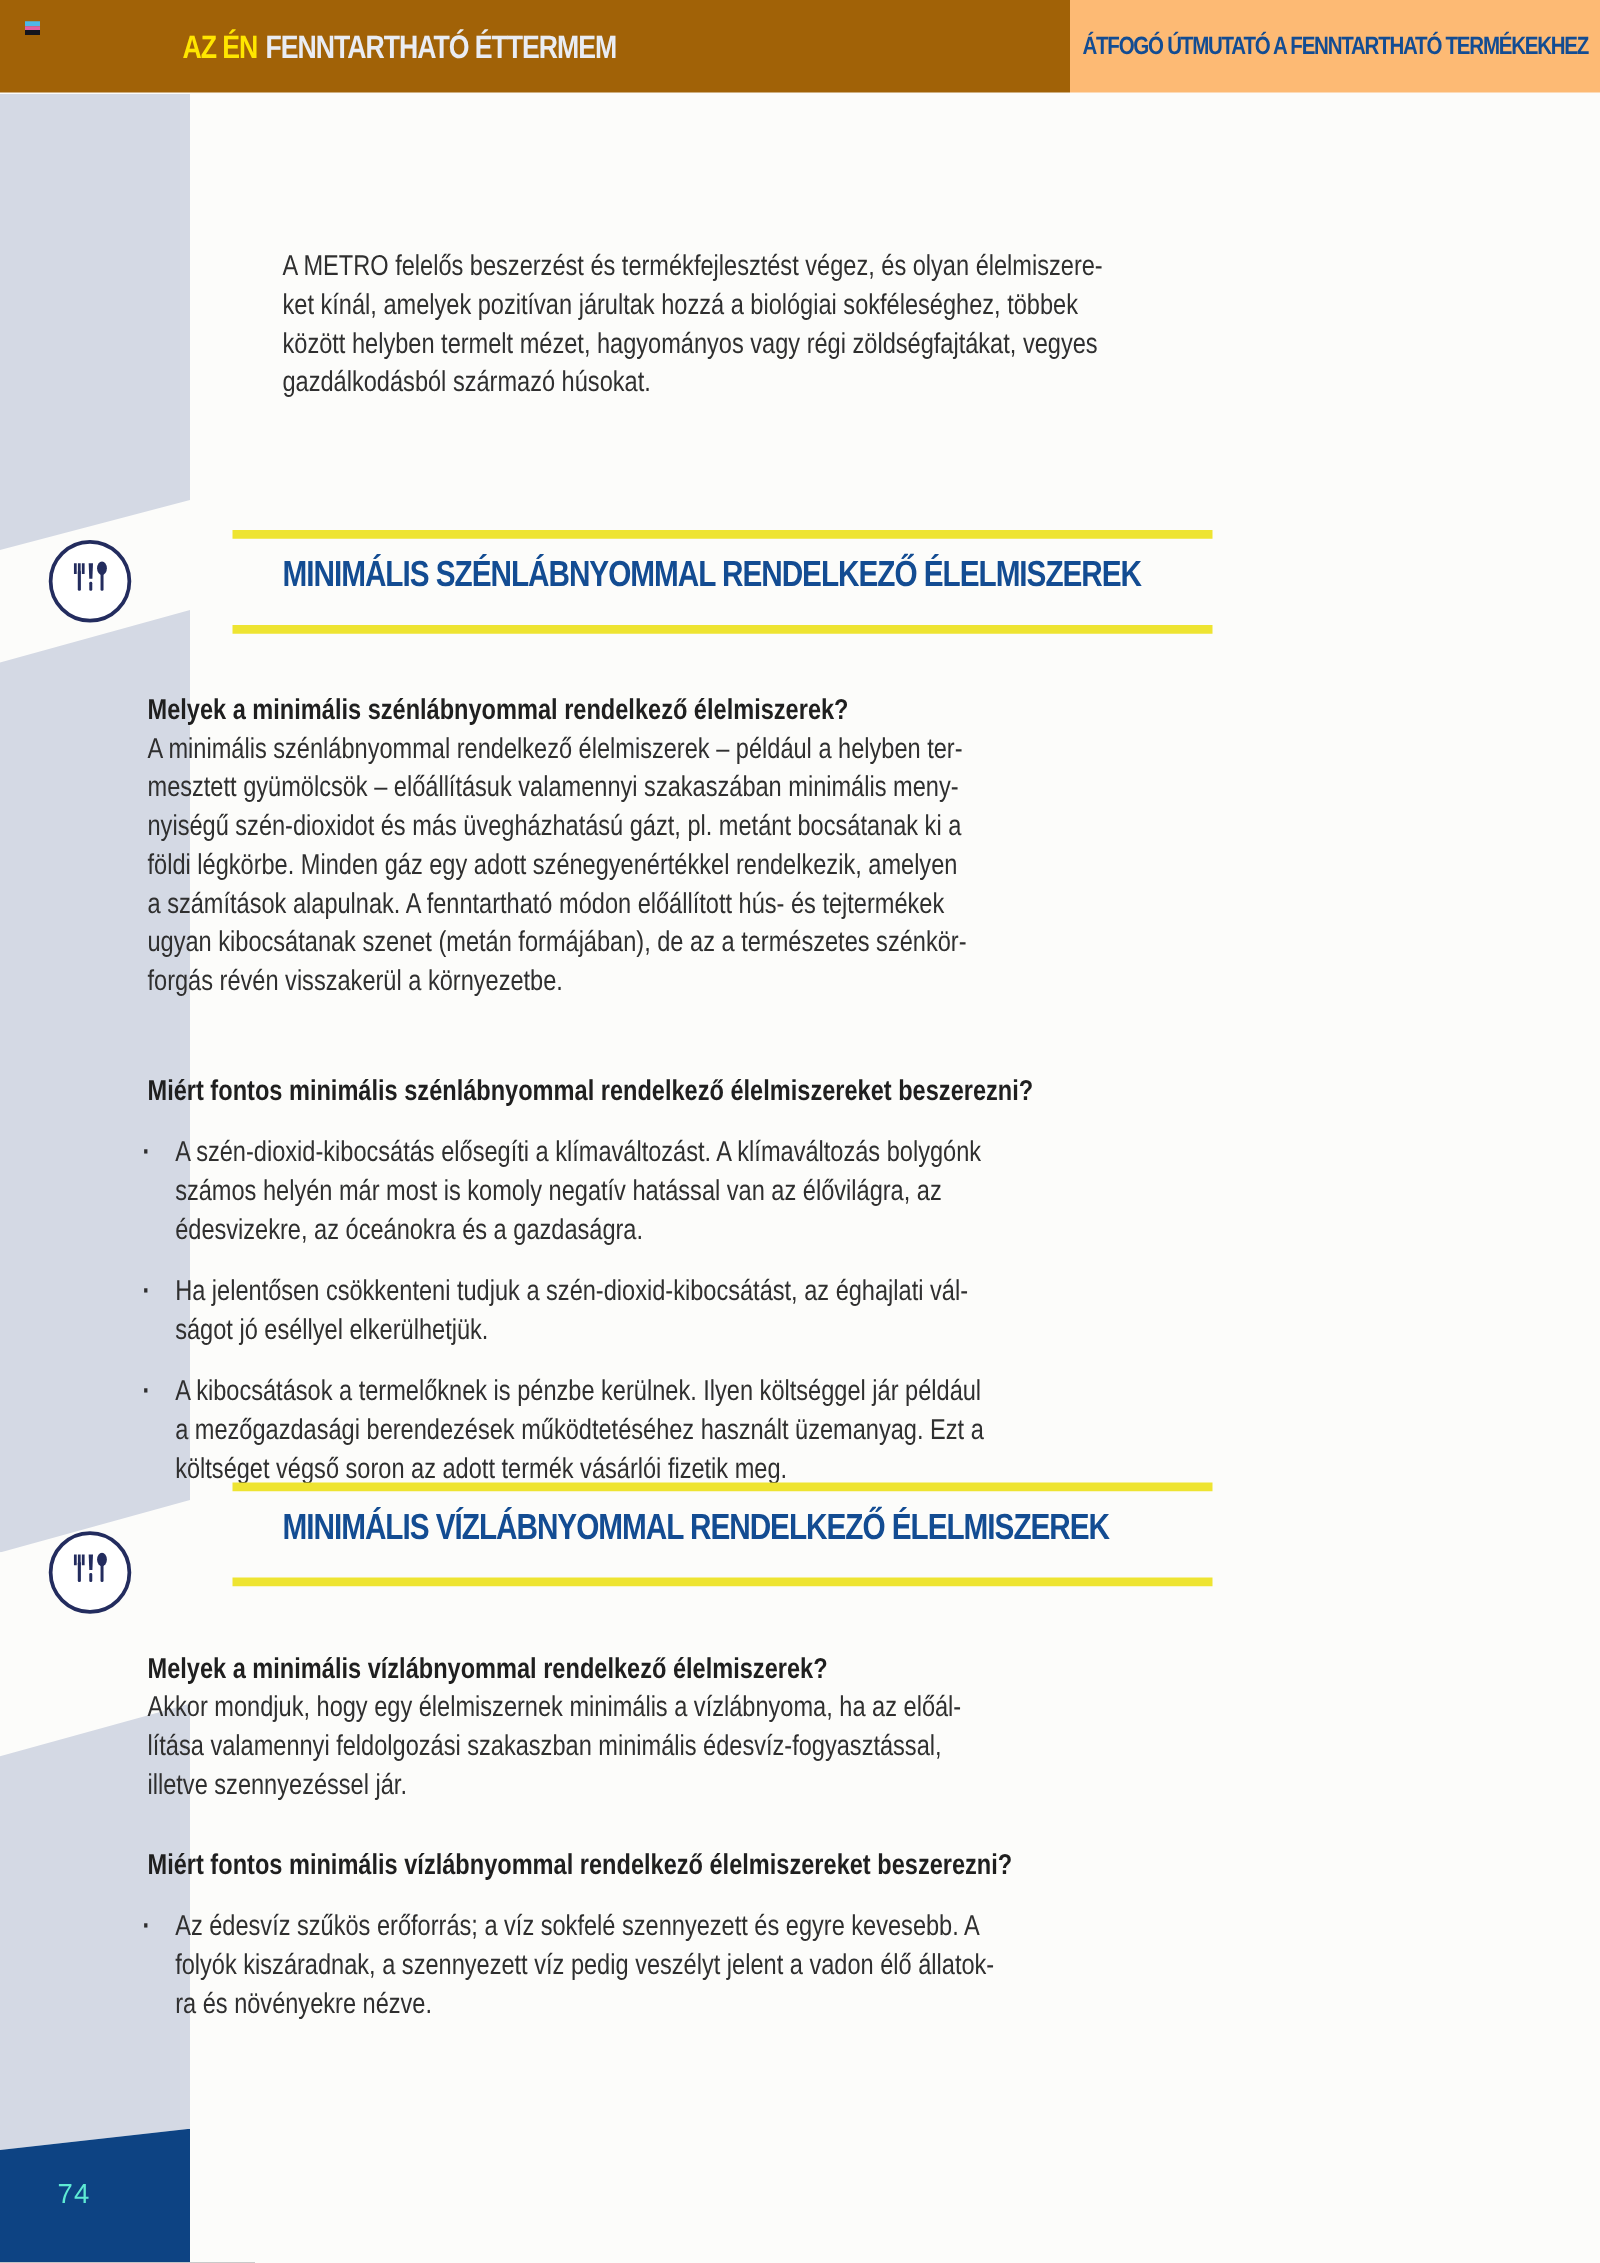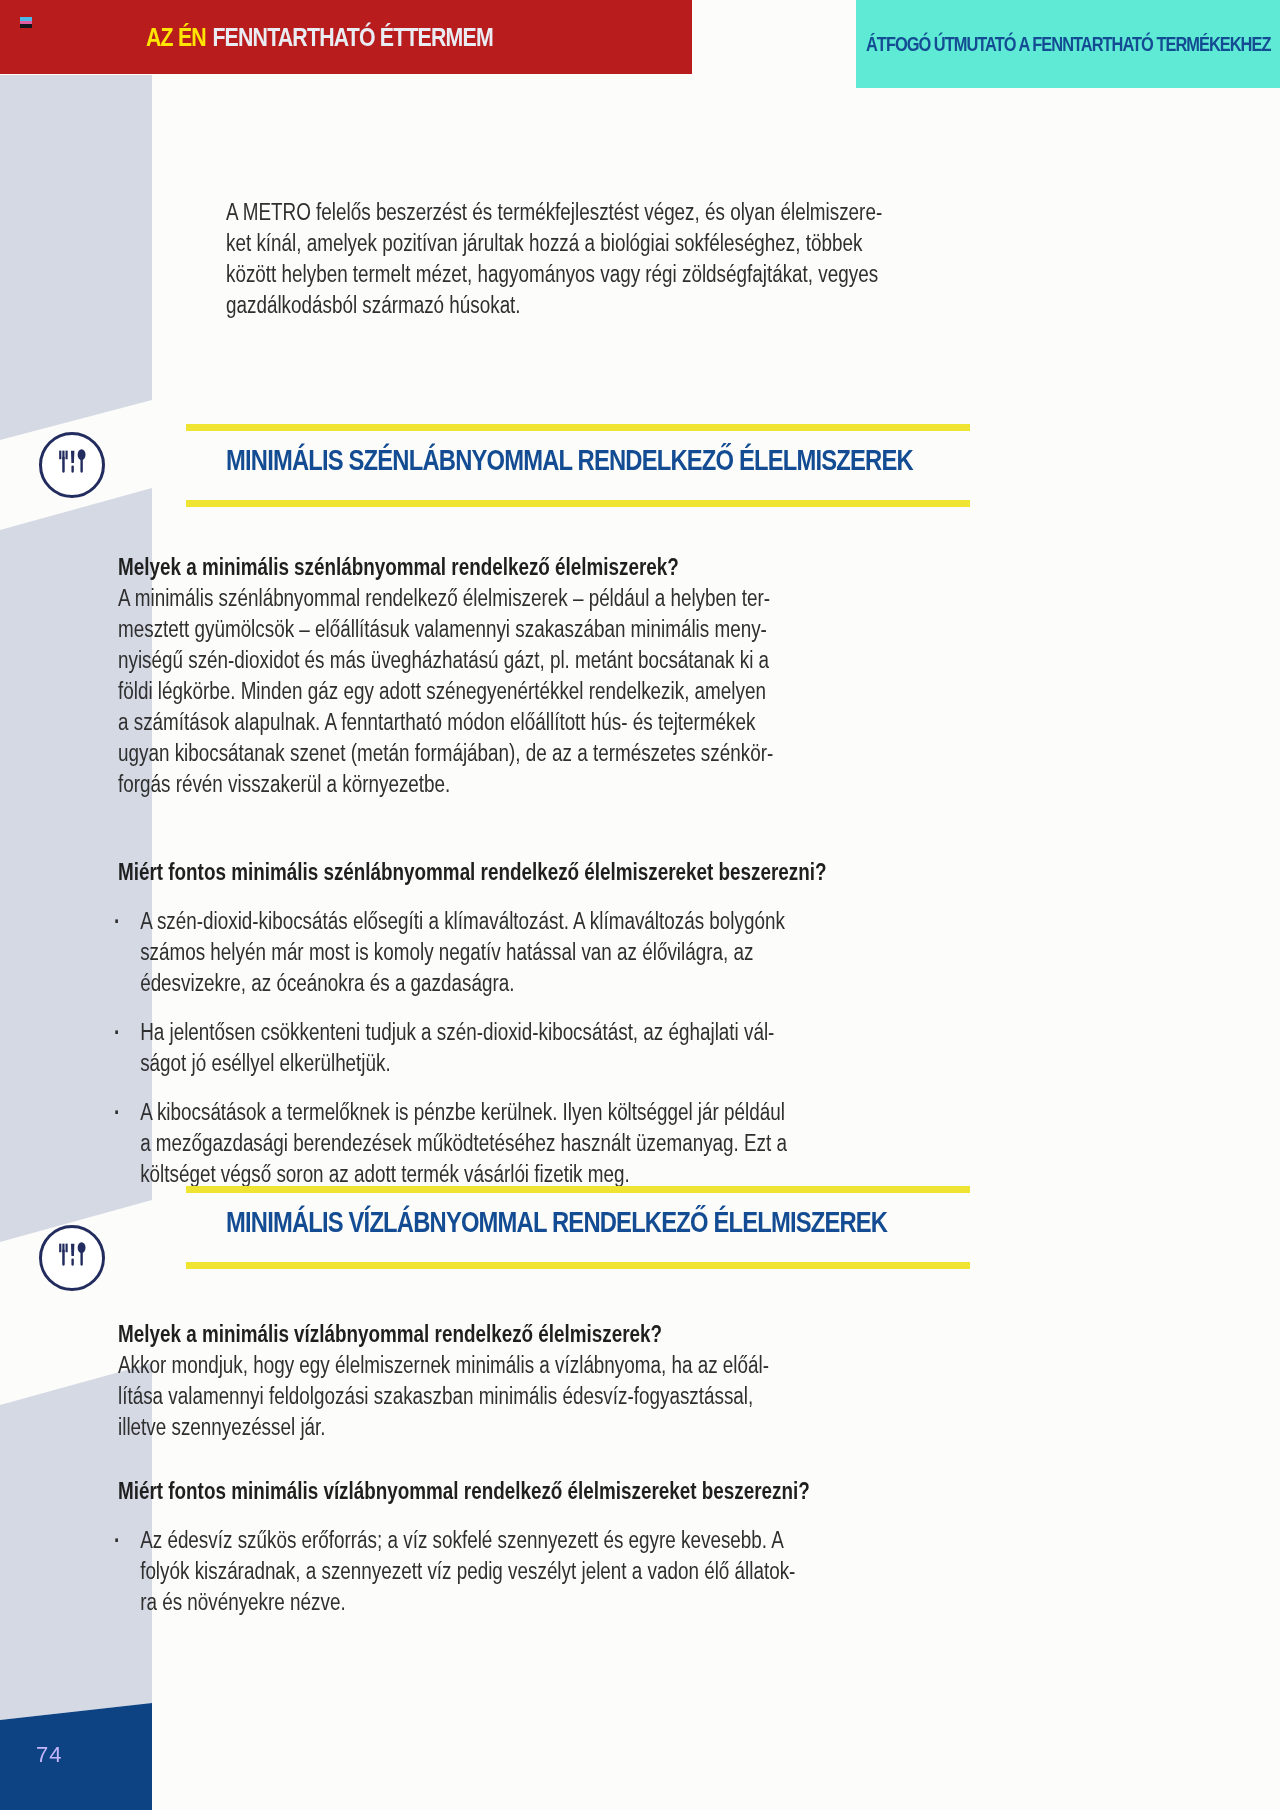--- a/index.html
+++ b/index.html
@@ -5,26 +5,26 @@
   * { margin:0; padding:0; box-sizing:border-box; }
   body { margin:0; background:#777; font-family:"Liberation Sans", sans-serif; }
   .page {
     position:relative; width:1280px; height:1810px; margin:0 auto;
     background:#fcfcfa; overflow:hidden;
     -webkit-font-smoothing:antialiased;
   }
   
   .topbar { position:absolute; top:0; left:0; width:1280px; height:74px; }
   .topbar-left {
-    position:absolute; left:0; top:0; width:692px; height:74px;
-    background:#b91c1c;
+    position:absolute; left:0; top:0; width:856px; height:74px;
+    background:#a16207;
   }
   .topbar-right {
-    position:absolute; left:856px; top:0; width:424px; height:88px;
-    background:#5eead4; display:flex; align-items:center;
+    position:absolute; left:856px; top:0; width:424px; height:74px;
+    background:#fdba74; display:flex; align-items:center;
   }
   .color-strip { position:absolute; left:20px; top:17px; width:12px; height:11px; display:block; }
   .color-strip i { display:block; height:3.66px; }
   .color-strip .c1 { background:#4db8e8; }
   .color-strip .c2 { background:#e05fa2; }
   .color-strip .c3 { background:#15151d; }
   .brand {
     position:absolute; left:146px; top:0; height:74px; line-height:74px;
     font-size:26px; font-weight:700; letter-spacing:-1px; white-space:nowrap;
     color:#e9ecf3; transform:scaleX(0.82); transform-origin:left center;
@@ -38,22 +38,22 @@
   
   .side-block { position:absolute; left:0; width:152px; background:#d4d9e4; }
   .side-a { top:75px;   height:370px; clip-path:polygon(0 0, 100% 0, 100% 325px, 0 365px); }
   .side-b { top:488px;  height:754px; clip-path:polygon(0 42px, 100% 0, 100% 712px, 0 754px); }
   .side-c { top:1363px; height:357px; clip-path:polygon(0 42px, 100% 0, 100% 340px, 0 357px); }
   .side-wedge {
     position:absolute; left:0; top:1700px; width:152px; height:110px;
     background:#0d4383; clip-path:polygon(0 20px, 100% 3px, 100% 110px, 0 110px);
   }
   .page-num {
-    position:absolute; left:36px; top:42px;
-    color:#c4b5fd; font-size:22px; letter-spacing:1px;
+    position:absolute; left:46px; top:42px;
+    color:#5eead4; font-size:22px; letter-spacing:1px;
   }
   .icon-badge {
     position:absolute; left:39px; width:66px; height:66px;
     background:#fff; border:3px solid #232c5e; border-radius:50%;
     display:flex; align-items:center; justify-content:center;
   }
   .badge-1 { top:432px; }
   .badge-2 { top:1225px; }
   
   .rule { height:7px; background:#eee431; margin-left:186px; width:784px; }

